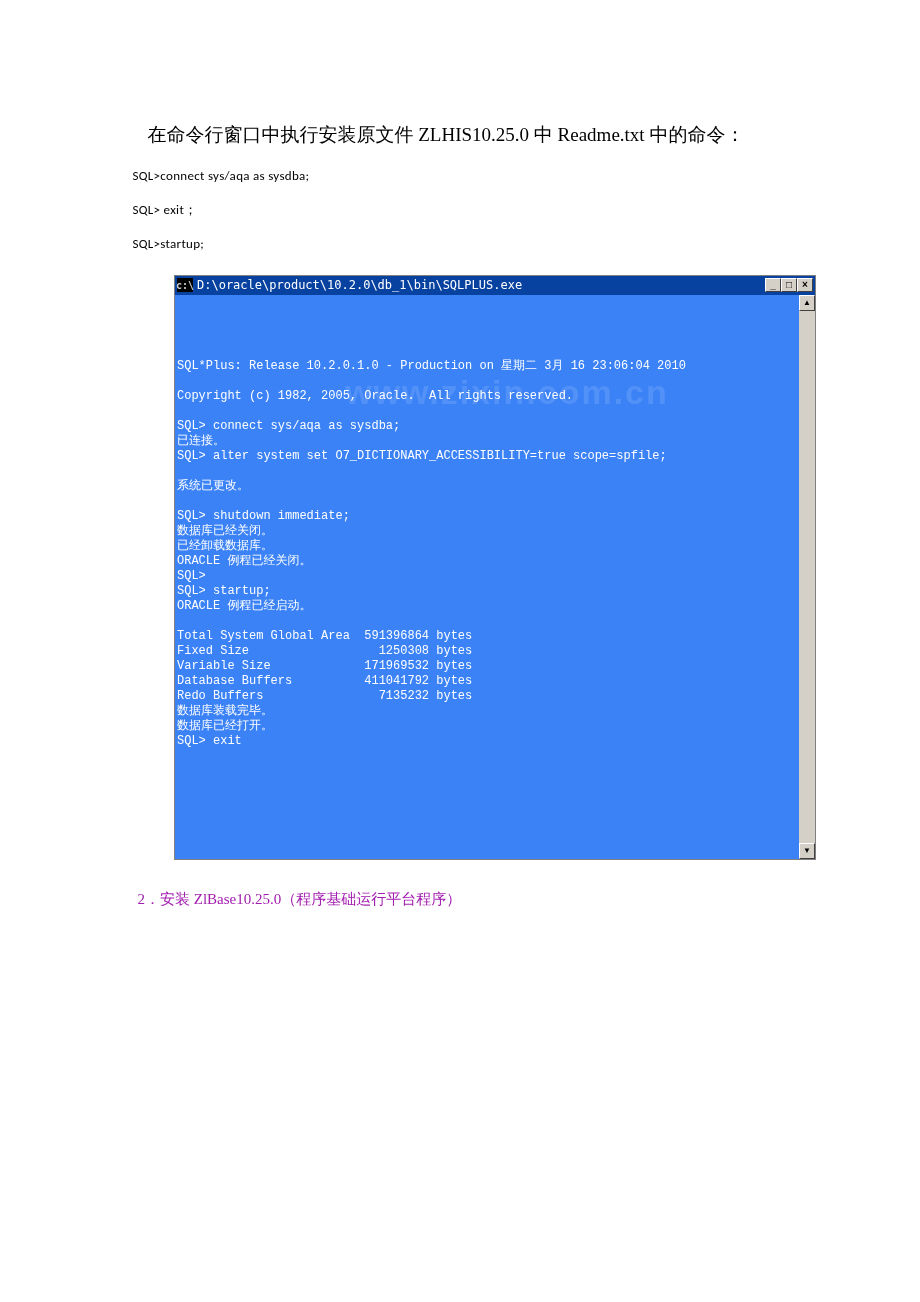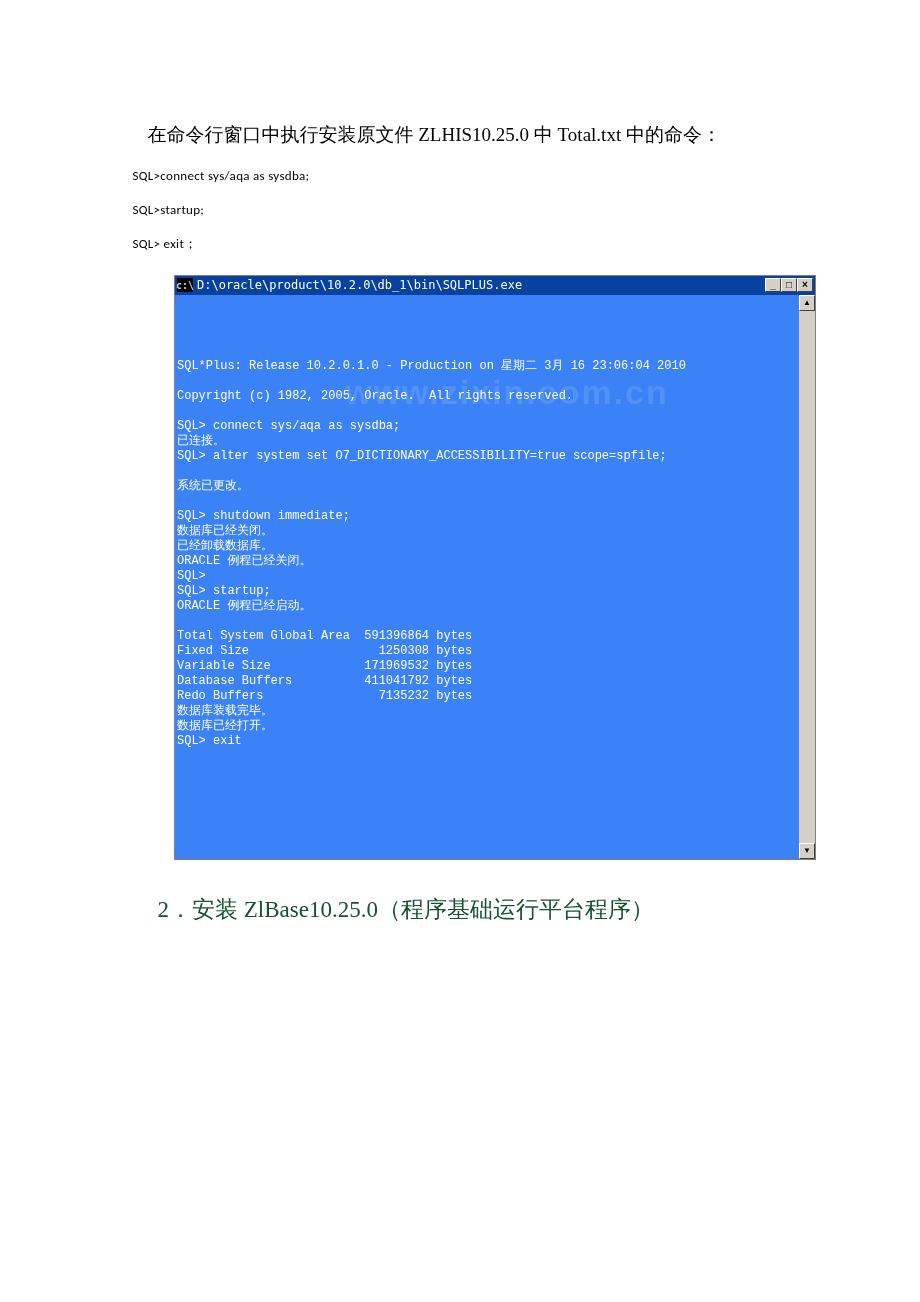--- a/index.html
+++ b/index.html
@@ -28,23 +28,23 @@
     text-indent: 2.5em;
     margin: 0;
     font-family: Calibri, Arial, sans-serif;
     letter-spacing: 0.3px;
   }
   .wide-space {
     letter-spacing: 0.3px;
     word-spacing: 18px;
   }
   .step-line {
-    font-size: 23px;
+    font-size: 15px;
     line-height: 2.6;
-    color: #14532d;
+    color: #a21caf;
     text-indent: 2.5em;
     margin: 0;
   }
   .console-wrap {
     margin: 14px 0 20px 74px;
     width: 640px;
     border: 1px solid #808080;
   }
   .titlebar {
     background: linear-gradient(to bottom, #0a246a 0%, #3a6ea5 50%, #0a246a 100%);
@@ -146,25 +146,25 @@
     justify-content: center;
     font-size: 8px;
     color: #000;
   }
 </style>
 </head>
 <body>
 
 <div class="page">
 
-  <p class="para">在命令行窗口中执行安装原文件 ZLHIS10.25.0 中 Total.txt 中的命令：</p>
+  <p class="para">在命令行窗口中执行安装原文件 ZLHIS10.25.0 中 Readme.txt 中的命令：</p>
 
   <p class="code-line">SQL&gt;connect   sys/aqa   as   sysdba;</p>
+  <p class="code-line">SQL&gt; exit；</p>
   <p class="code-line">SQL&gt;startup;</p>
-  <p class="code-line">SQL&gt; exit；</p>
 
   <div class="console-wrap">
     <div class="titlebar">
       <span class="titlebar-icon">c:\</span>
       <span class="titlebar-text">D:\oracle\product\10.2.0\db_1\bin\SQLPLUS.exe</span>
       <div class="titlebar-buttons">
         <span class="tb-btn">_</span>
         <span class="tb-btn">□</span>
         <span class="tb-btn">×</span>
       </div>

